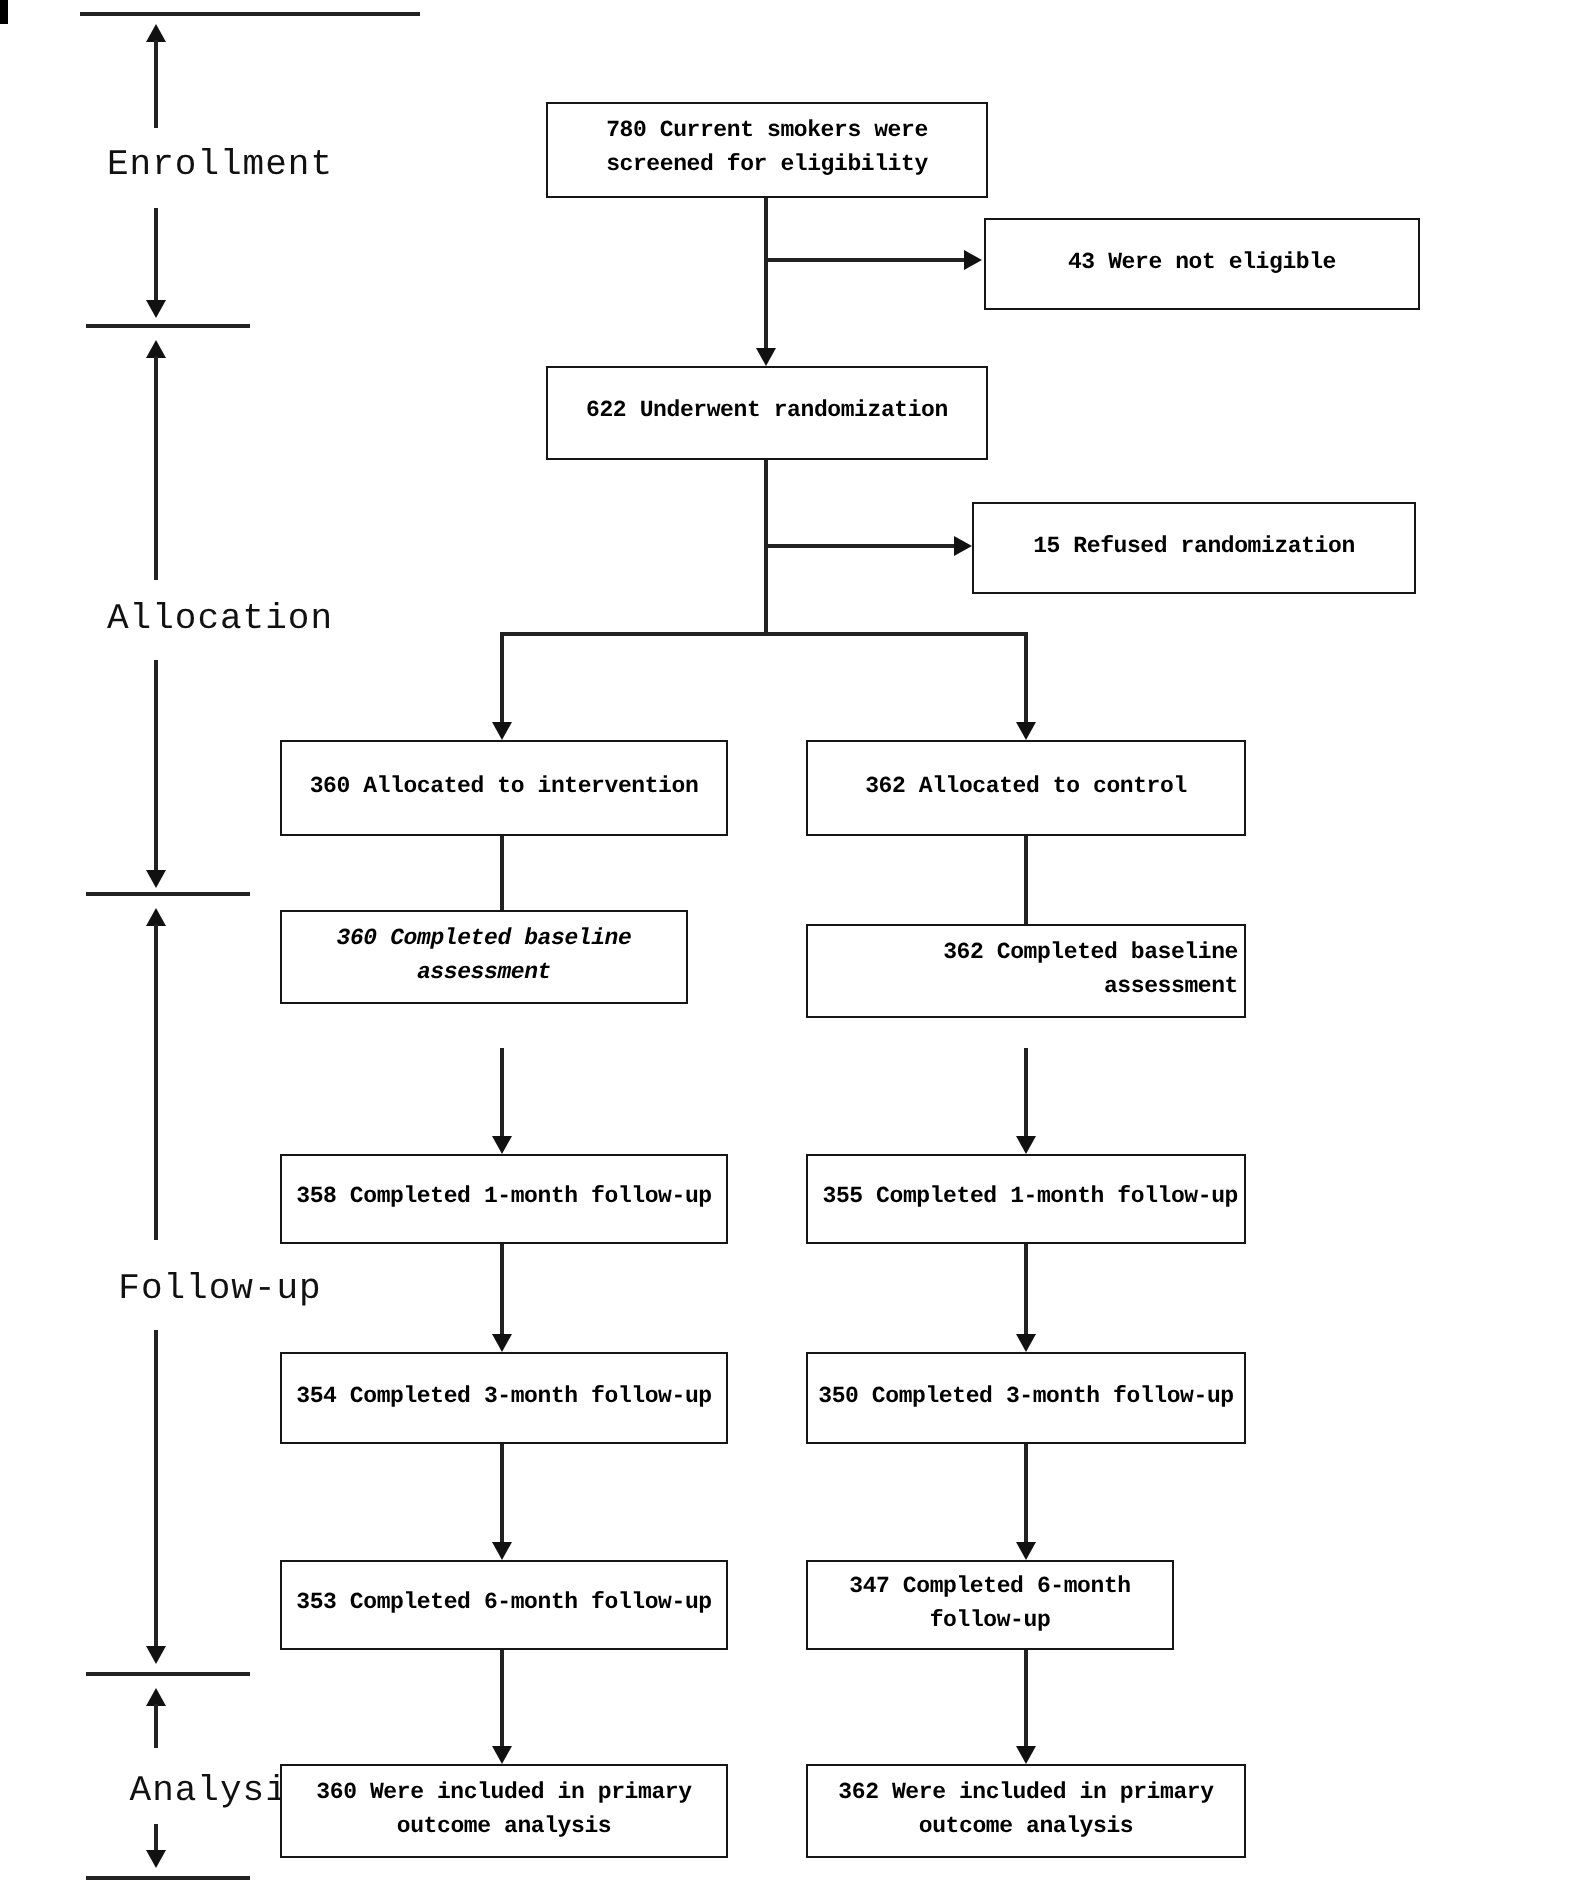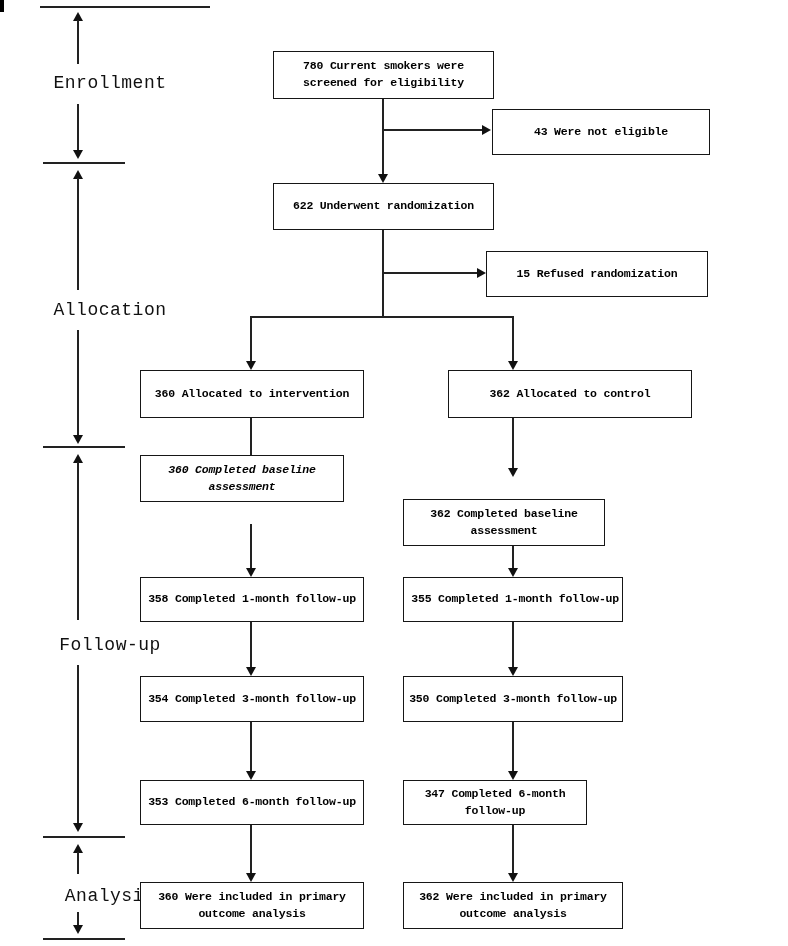--- a/index.html
+++ b/index.html
@@ -116,28 +116,28 @@
   <div class="box" style="left:273px;top:183px;width:221px;height:47px;">
     <span>622 Underwent randomization</span>
   </div>
   <div class="box" style="left:486px;top:251px;width:222px;height:46px;">
     <span>15 Refused randomization</span>
   </div>
 
   <div class="box" style="left:140px;top:370px;width:224px;height:48px;">
     <span>360 Allocated to intervention</span>
   </div>
-  <div class="box" style="left:403px;top:370px;width:244px;height:48px;margin-left:45px;">
+  <div class="box" style="left:403px;top:370px;width:220px;height:48px;">
     <span>362 Allocated to control</span>
   </div>
 
   <div class="box" style="left:140px;top:455px;width:204px;height:47px;font-style:italic;">
     <span>360 Completed baseline assessment</span>
   </div>
-  <div class="box" style="left:403px;top:499px;width:202px;height:47px;">
+  <div class="box" style="left:403px;top:462px;width:220px;height:47px;text-align:right;">
     <span>362 Completed baseline assessment</span>
   </div>
 
   <div class="box" style="left:140px;top:577px;width:224px;height:45px;">
     <span>358 Completed 1-month follow-up</span>
   </div>
   <div class="box" style="left:403px;top:577px;width:220px;height:45px;justify-content:flex-end;">
     <span>355 Completed 1-month follow-up</span>
   </div>
 

